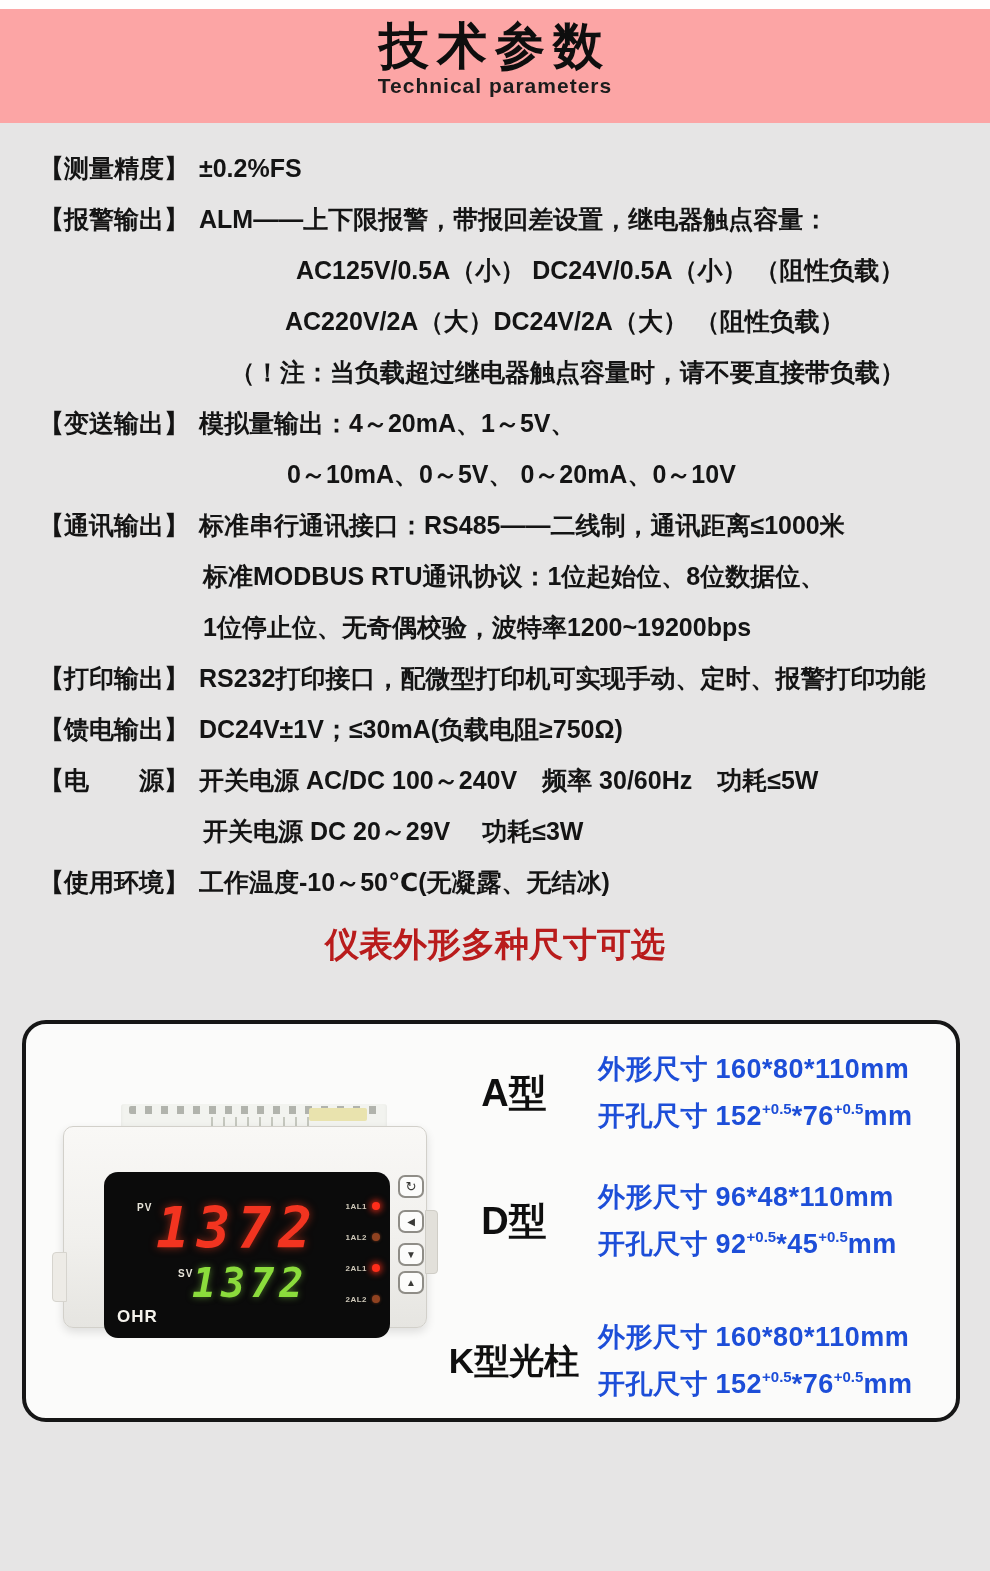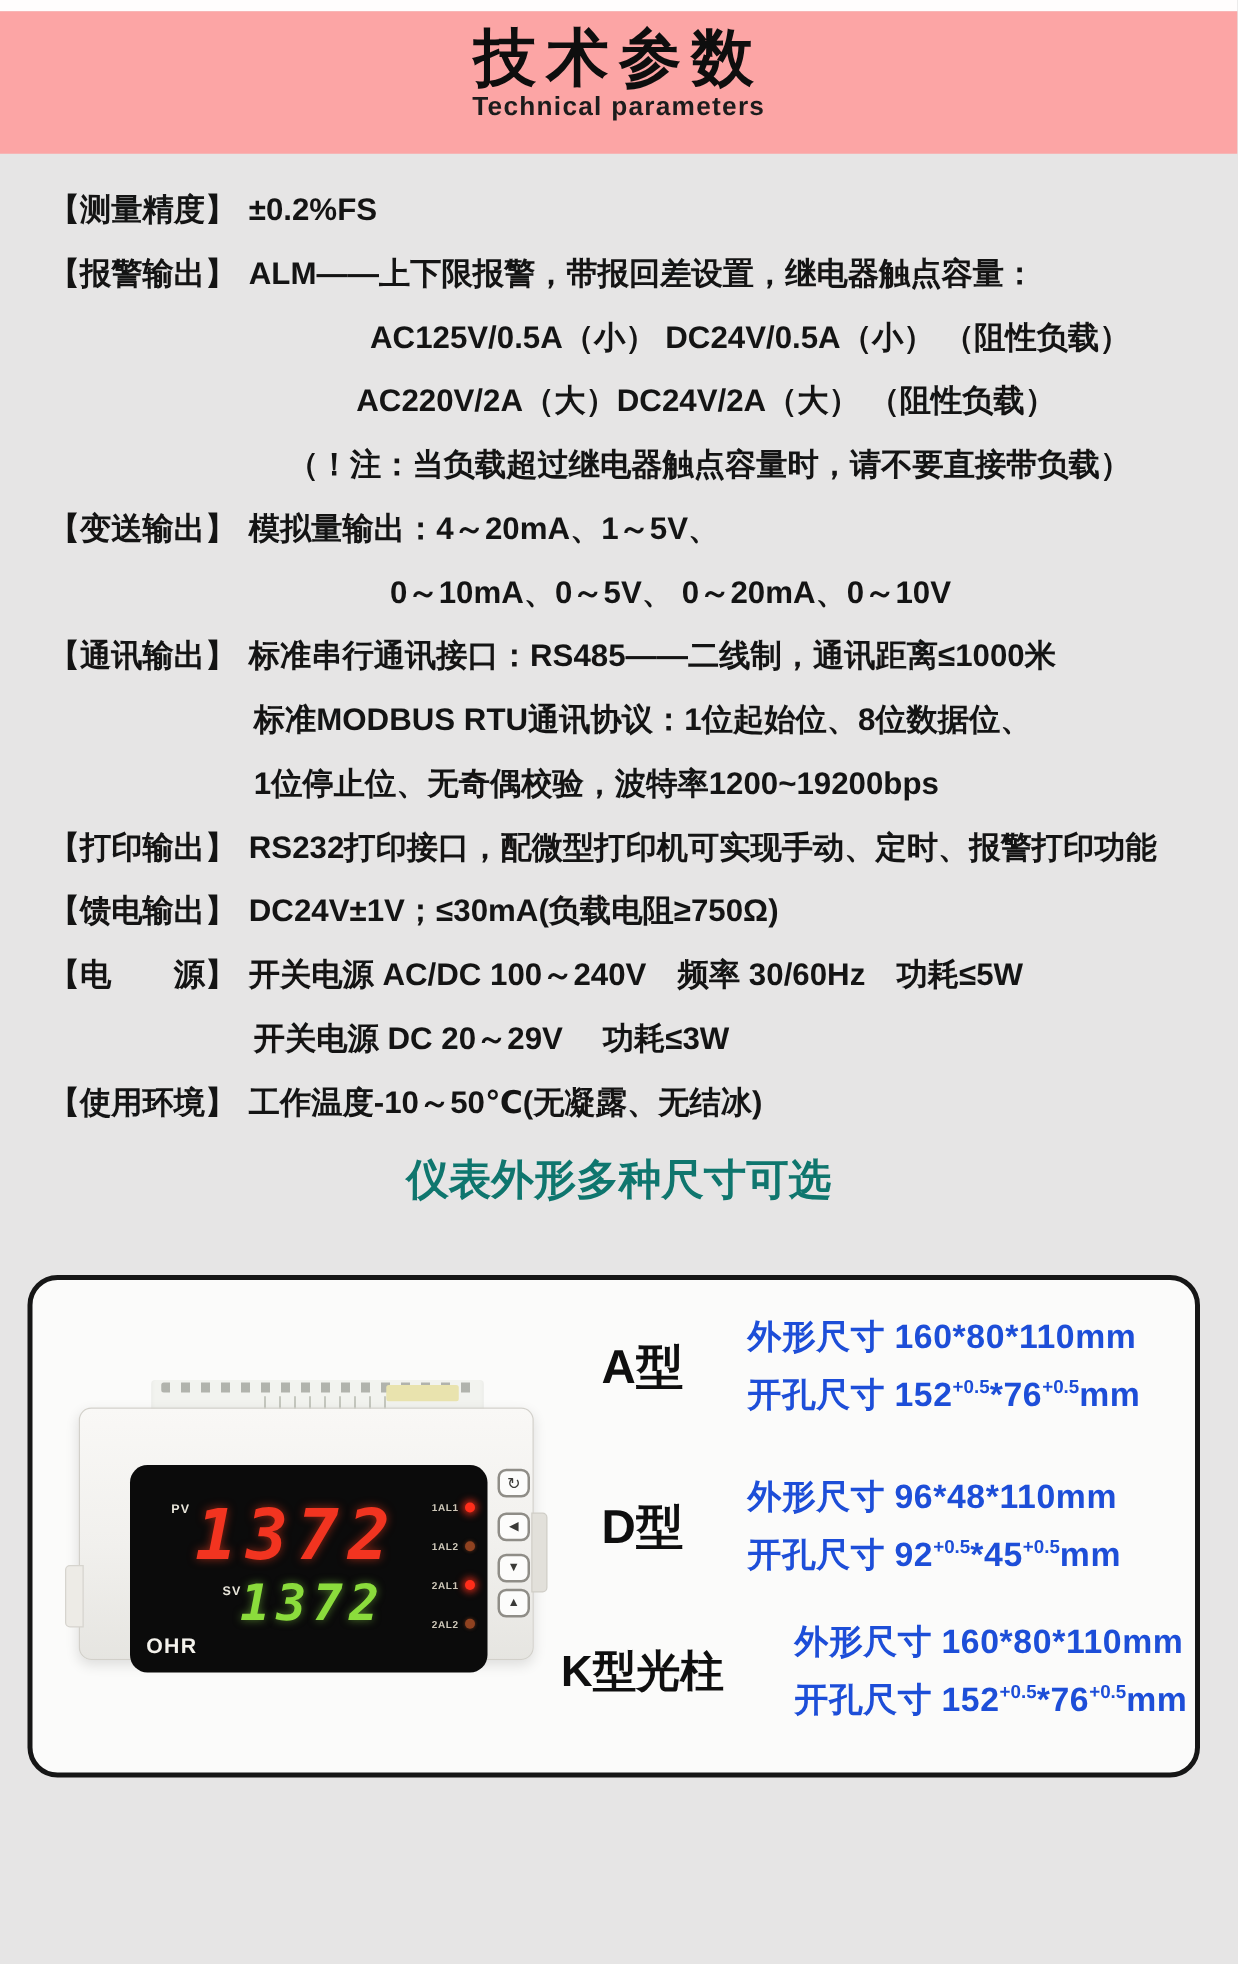--- a/index.html
+++ b/index.html
@@ -32,44 +32,44 @@
     font-size:25px;font-weight:600;
     white-space:nowrap;
   }
   .sp-row{display:flex;align-items:flex-start;}
   .sp-label{flex:0 0 160px;height:51px;line-height:51px;}
   .sp-lines{flex:1 1 auto;}
   .sp-line{height:51px;line-height:51px;}
   .ind-ac125{margin-left:97px;}
   .ind-ac220{margin-left:86px;}
   .ind-note{margin-left:31px;}
-  .ind-analog2{margin-left:113px;}
+  .ind-analog2{margin-left:88px;}
   .ind-rs232{margin-left:229px;}
   .ind-sm{margin-left:4px;}
   
   .size-title{
     margin-top:14px;
     text-align:center;
-    font-size:34px;font-weight:700;color:#0f766e;
+    font-size:34px;font-weight:700;color:#b91c1c;
     height:44px;line-height:44px;
   }
   .size-box{
     position:relative;
     margin:54px 0 0 22px;
     width:938px;height:402px;
     background:#fbfbfa;
     border:4px solid #161616;
     border-radius:24px;
     box-sizing:border-box;
   }
   
   .model-row{position:absolute;left:404px;width:520px;display:flex;align-items:center;}
   .model-row.row-a{top:22px;}
   .model-row.row-d{top:150px;}
-  .model-row.row-k{top:266px;justify-content:space-between;}
+  .model-row.row-k{top:290px;}
   .model-name{
     flex:0 0 168px;text-align:center;
     font-size:38px;font-weight:600;color:#0f0f0f;
   }
   .row-k .model-name{font-size:35px;}
   .model-dims{font-size:27px;font-weight:600;color:#1d4ed8;line-height:47px;white-space:nowrap;}
   .model-dims .dim-line span{letter-spacing:.5px;}
   .model-dims sup{
     font-size:15px;font-weight:600;
     position:relative;top:-1px;vertical-align:super;line-height:0;

